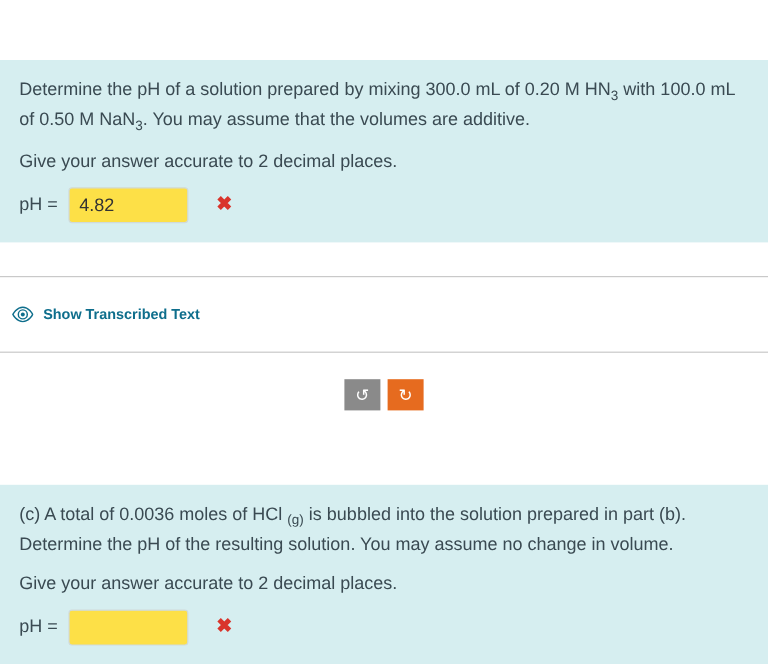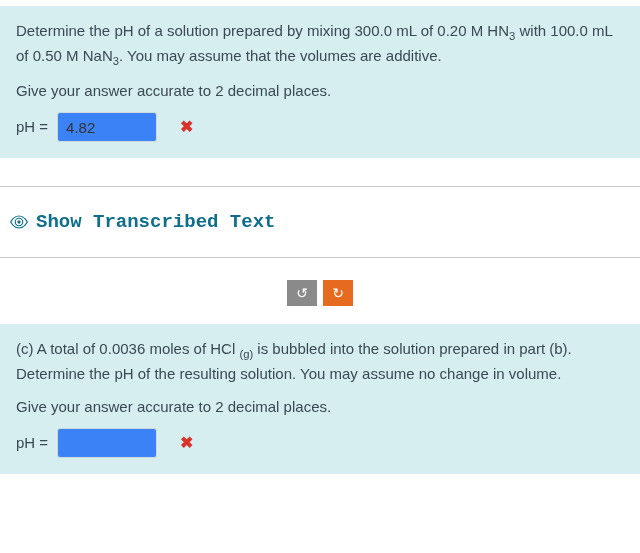--- a/index.html
+++ b/index.html
@@ -8,33 +8,34 @@
     font-size: 15px;
     color: #333;
     width: 640px;
     background: #fff;
   }
   .question-box {
     background: #d6eef0;
     padding: 14px 16px 16px 16px;
     color: #3a4a52;
     line-height: 1.5;
+    margin-top: 44px;
   }
   .question-box p { margin-bottom: 10px; }
   .answer-row {
     display: flex;
     align-items: center;
     gap: 9px;
     margin-top: 6px;
   }
   .ph-label { color: #3a4a52; }
   .ph-input {
     width: 100px;
     height: 30px;
-    background: #3b82f6;
+    background: #fde047;
     border: 1px solid #d0dada;
     border-radius: 3px;
     padding: 0 8px;
     font-size: 15px;
     color: #333;
   }
   .wrong-icon {
     color: #d9342b;
     font-weight: bold;
     font-size: 16px;
@@ -49,23 +50,22 @@
   .transcribed-row {
     padding: 24px 10px 24px 10px;
     display: flex;
     align-items: center;
     gap: 8px;
   }
   .eye-icon { display: inline-flex; }
   .transcribed-link {
     color: #0e6e8c;
     font-weight: 600;
-    font-size: 19px;
+    font-size: 12px;
     cursor: pointer;
-    font-family: Liberation Mono, monospace;
   }
   .refresh-bar {
     display: flex;
     justify-content: center;
     gap: 6px;
     padding: 22px 0 18px 0;
   }
   .refresh-btn {
     width: 30px;
     height: 26px;

